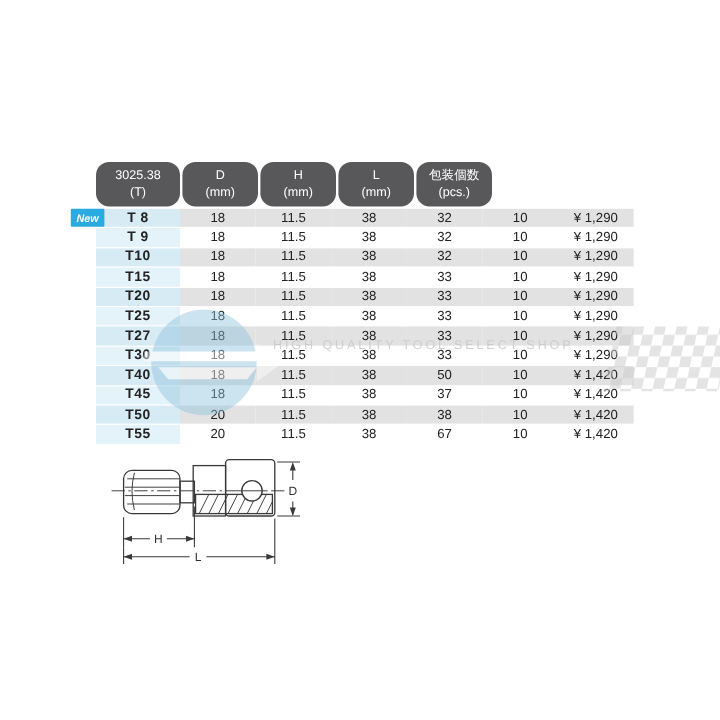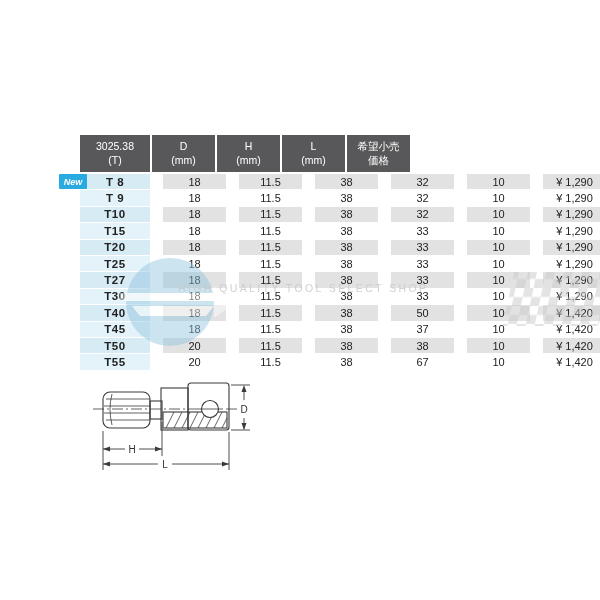--- a/index.html
+++ b/index.html
@@ -9,35 +9,35 @@
   }
   html,body{margin:0;padding:0;}
   body{width:600px;height:600px;background:#fff;
        font-family:"Liberation Sans","DejaVu Sans",sans-serif;}
   .screen{position:relative;width:600px;height:600px;background:#fff;overflow:hidden;}
 
   
   .spec-table{position:absolute;left:80px;top:135px;width:448px;}
   .hdr-row{display:grid;grid-template-columns:70px repeat(6,63px);column-gap:2px;height:37px;margin-bottom:2px;}
   .hdr-cell{background:var(--header-bg);color:#fff;display:flex;flex-direction:column;
-            align-items:center;justify-content:center;line-height:1.25;font-size:10.5px;}
+            align-items:center;justify-content:center;line-height:1.25;font-size:10.5px;border-radius:11px;}
   .tbody{display:flex;flex-direction:column;gap:1px;}
-  .row{display:grid;grid-template-columns:70px repeat(6,63px);column-gap:13px;height:15.4px;}
+  .row{display:grid;grid-template-columns:70px repeat(6,63px);column-gap:0;height:15.4px;}
   .cell{display:flex;align-items:center;justify-content:center;font-size:11px;color:#222;}
   .cell-t{font-weight:bold;font-size:11.5px;letter-spacing:.5px;}
   .row.g .cell{background:var(--row-alt);} .row.g .cell-t{background:var(--tcol-alt);}
   .row.w .cell{background:var(--row);}     .row.w .cell-t{background:var(--tcol);}
 
   
   .new-badge{position:absolute;left:59px;top:174px;width:28px;height:15px;background:var(--badge);
              color:#fff;font-size:9px;font-style:italic;font-weight:bold;
              display:flex;align-items:center;justify-content:center;border-radius:1px;}
 
   
-  .watermark{position:absolute;left:0;top:0;width:572px;height:600px;pointer-events:none;}
+  .watermark{position:absolute;left:0;top:0;width:572px;height:600px;pointer-events:none;text-align:right;}
   .wm-shop{position:absolute;left:178px;top:282px;width:300px;font-size:10.5px;letter-spacing:2.4px;
            color:#c9c9c9;opacity:.85;white-space:nowrap;}
   .wm-name{position:absolute;left:170px;top:290px;font-size:28px;font-weight:bold;font-style:italic;
            letter-spacing:1px;color:rgba(195,204,214,.55);-webkit-text-stroke:1px rgba(160,172,186,.65);
            white-space:nowrap;}
   .wm-svg{position:absolute;left:0;top:0;}
 
   
   .diagram{position:absolute;left:85px;top:375px;}
   .dim-label{font-size:10px;fill:#333;}
@@ -59,22 +59,22 @@
   </div>
         <div class="hdr-cell">
     <span class="l1">H</span>
     <span class="l2">(mm)</span>
   </div>
         <div class="hdr-cell">
     <span class="l1">L</span>
     <span class="l2">(mm)</span>
   </div>
         <div class="hdr-cell">
-    <span class="l1">希望小売</span>
-    <span class="l2">価格</span>
+    <span class="l1">包装個数</span>
+    <span class="l2">(pcs.)</span>
   </div>
       </div>
     <div class="tbody">
         <div class="row g">
     <div class="cell cell-t">T 8</div>
     <div class="cell">18</div>
     <div class="cell">11.5</div>
     <div class="cell">38</div>
     <div class="cell">32</div>
     <div class="cell">10</div>

